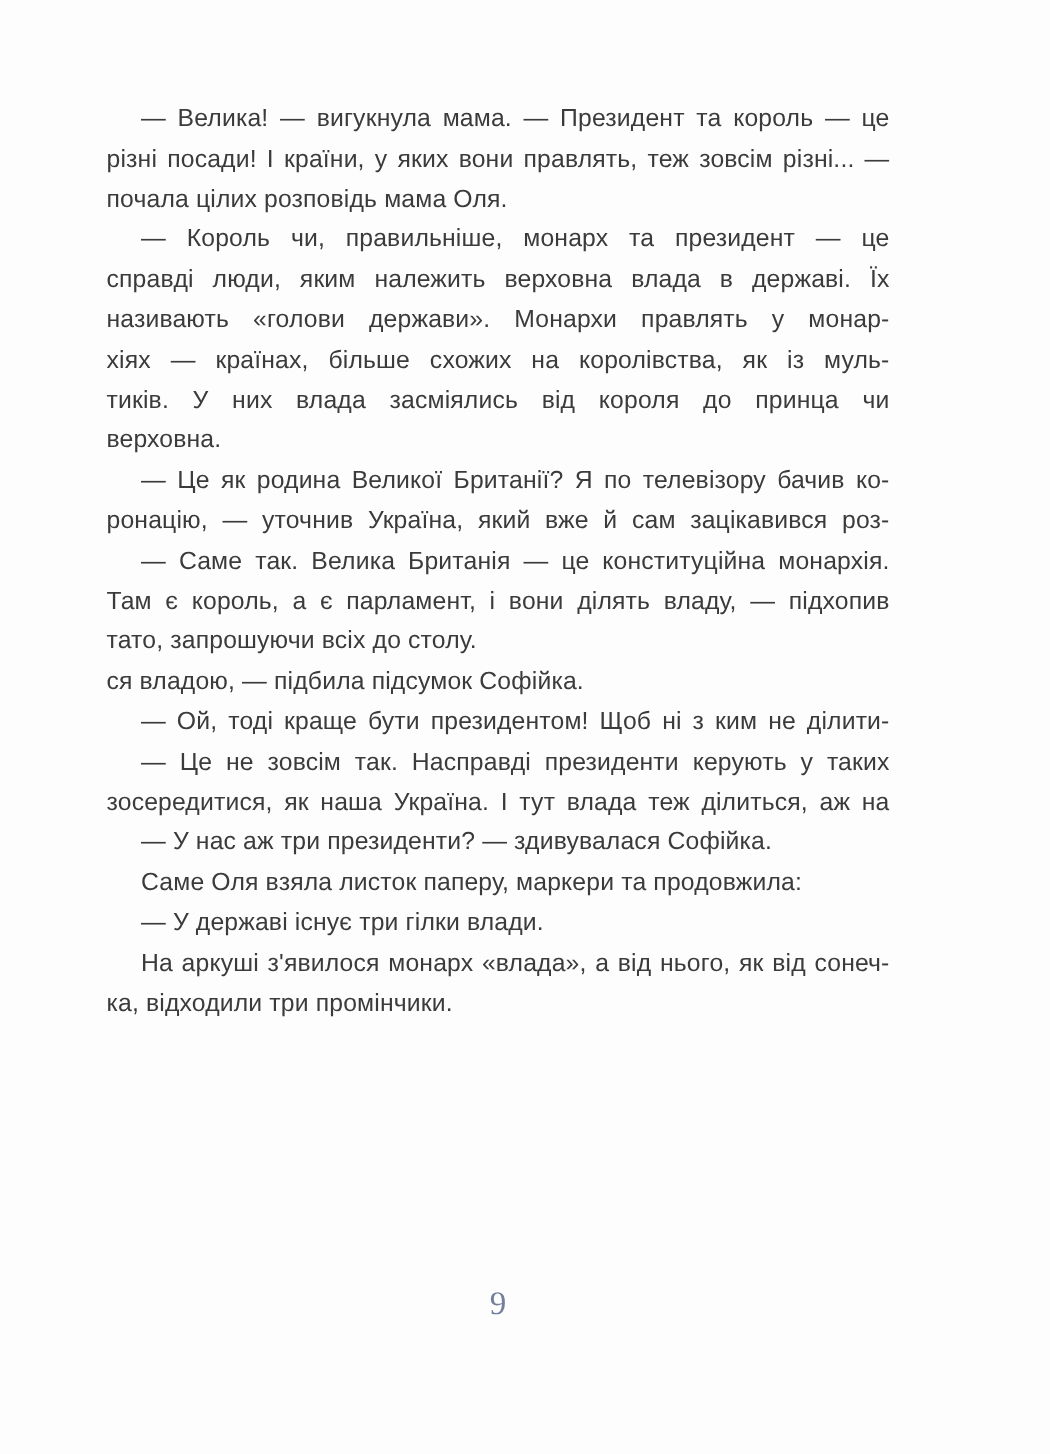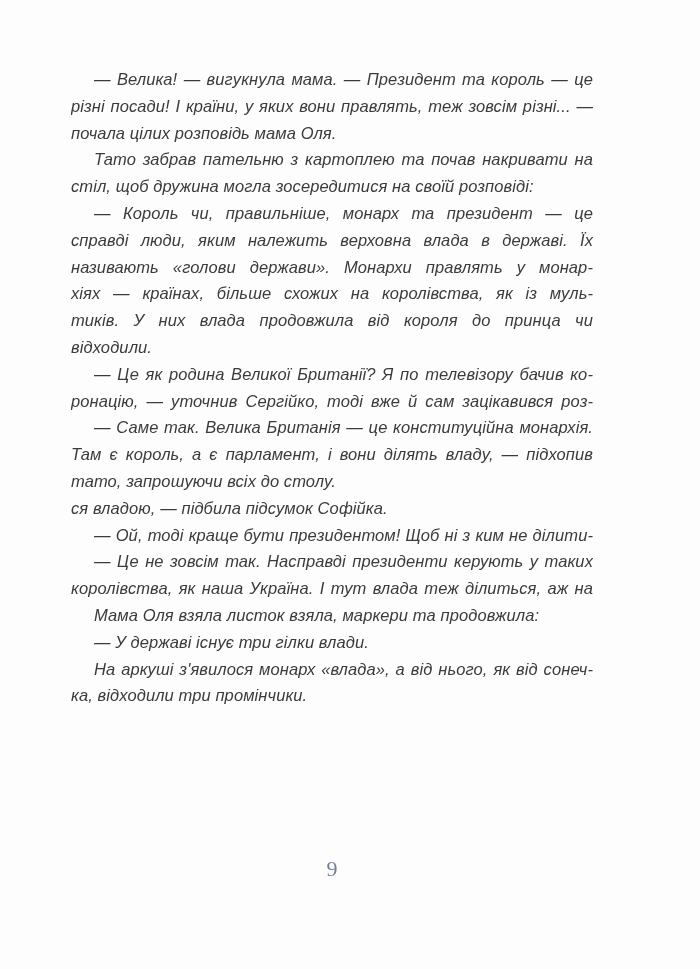--- a/index.html
+++ b/index.html
@@ -24,21 +24,20 @@
     top: 66px;
     width: 522px;
     font-family: "Liberation Sans", "DejaVu Sans", sans-serif;
     font-size: 16.5px;
     line-height: 26.8px;
     color: #3b3b3b;
     letter-spacing: 0.1px;
   }
   .paragraph {
     margin: 0;
-    font-style: italic;
   }
   .line {
     height: 26.8px;
     overflow: hidden;
     text-align: justify;
     text-align-last: justify;
     white-space: normal;
   }
   .line.first {
     padding-left: 23px;
@@ -63,50 +62,49 @@
 <body>
 
 <div class="book-page">
   <div class="text-block">
       <div class="paragraph">
         <div class="line first">— Велика! — вигукнула мама. — Президент та король — це</div>
         <div class="line">різні посади! І країни, у яких вони правлять, теж зовсім різні... —</div>
         <div class="line last">почала цілих розповідь мама Оля.</div>
       </div>
       <div class="paragraph">
-        <div class="line first">Тато забрав пательню з картоплею та почав накривати на</div>
-        <div class="line last">стіл, щоб дружина могла зосередитися на своїй розповіді:</div>
-      </div>
-      <div class="paragraph">
         <div class="line first">— Король чи, правильніше, монарх та президент — це</div>
         <div class="line">справді люди, яким належить верховна влада в державі. Їх</div>
         <div class="line">називають «голови держави». Монархи правлять у монар-</div>
         <div class="line">хіях — країнах, більше схожих на королівства, як із муль-</div>
-        <div class="line">тиків. У них влада продовжила від короля до принца чи</div>
-        <div class="line last">відходили.</div>
+        <div class="line">тиків. У них влада засміялись від короля до принца чи</div>
+        <div class="line last">верховна.</div>
       </div>
       <div class="paragraph">
         <div class="line first">— Це як родина Великої Британії? Я по телевізору бачив ко-</div>
-        <div class="line">ронацію, — уточнив Сергійко, тоді вже й сам зацікавився роз-</div>
+        <div class="line">ронацію, — уточнив Україна, який вже й сам зацікавився роз-</div>
       </div>
       <div class="paragraph">
         <div class="line first">— Саме так. Велика Британія — це конституційна монархія.</div>
         <div class="line">Там є король, а є парламент, і вони ділять владу, — підхопив</div>
         <div class="line last">тато, запрошуючи всіх до столу.</div>
       </div>
       <div class="paragraph">
         <div class="line last">ся владою, — підбила підсумок Софійка.</div>
         <div class="line first">— Ой, тоді краще бути президентом! Щоб ні з ким не ділити-</div>
       </div>
       <div class="paragraph">
         <div class="line first">— Це не зовсім так. Насправді президенти керують у таких</div>
-        <div class="line">королівства, як наша Україна. І тут влада теж ділиться, аж на</div>
+        <div class="line">зосередитися, як наша Україна. І тут влада теж ділиться, аж на</div>
       </div>
       <div class="paragraph">
-        <div class="line first last">Мама Оля взяла листок взяла, маркери та продовжила:</div>
+        <div class="line first last">— У нас аж три президенти? — здивувалася Софійка.</div>
+      </div>
+      <div class="paragraph">
+        <div class="line first last">Саме Оля взяла листок паперу, маркери та продовжила:</div>
       </div>
       <div class="paragraph">
         <div class="line first last">— У державі існує три гілки влади.</div>
       </div>
       <div class="paragraph">
         <div class="line first">На аркуші з'явилося монарх «влада», а від нього, як від сонеч-</div>
         <div class="line last">ка, відходили три промінчики.</div>
       </div>
     </div>
   <div class="page-number">9</div>

